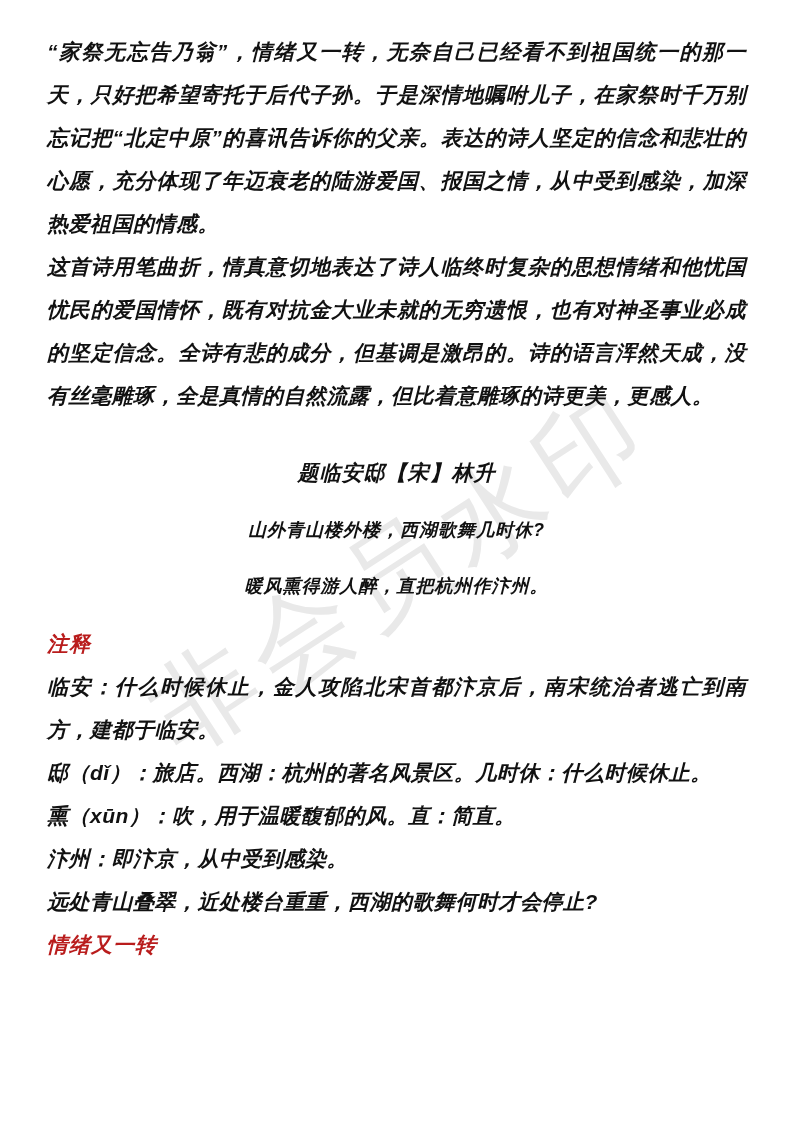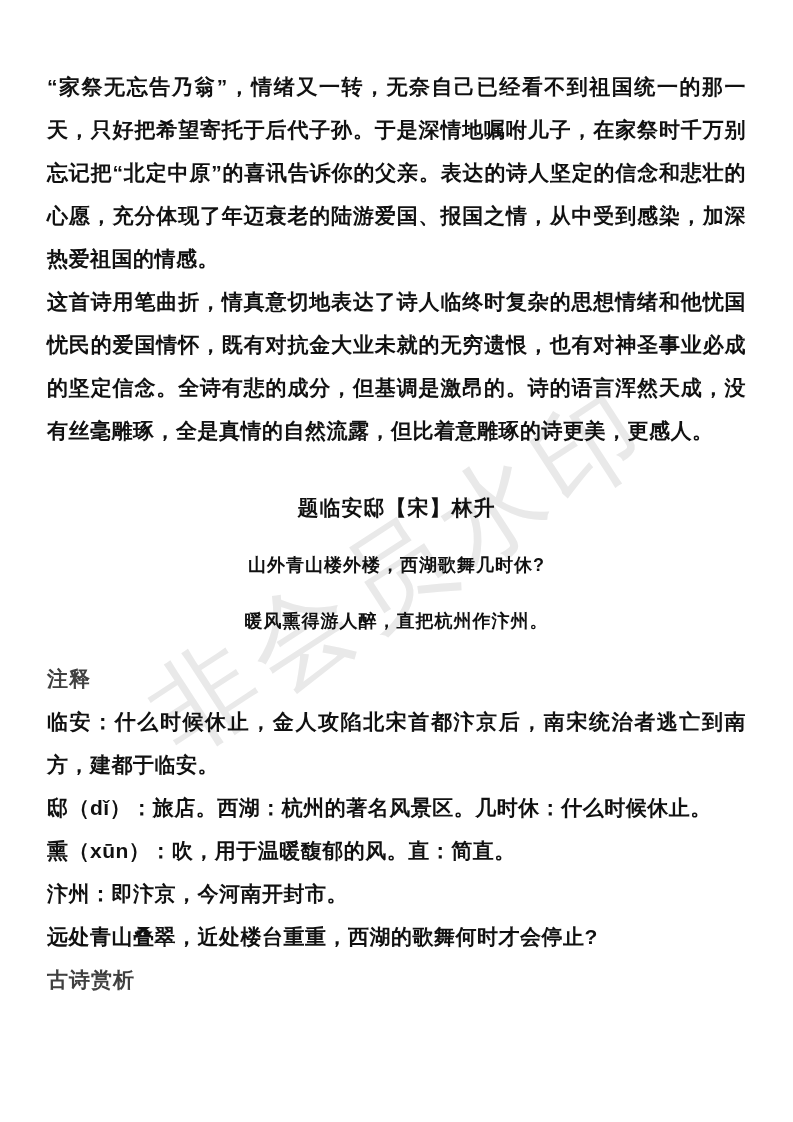--- a/index.html
+++ b/index.html
@@ -32,22 +32,23 @@
     transform-origin: center center;
     z-index: 0;
     user-select: none;
   }
   .content {
     position: absolute;
     left: 0;
     top: 0;
     width: 793px;
     box-sizing: border-box;
-    padding: 65px 47px 0 47px;
+    padding: 30px 47px 0 47px;
     z-index: 1;
+    font-style: italic;
   }
   .para {
     margin: 0;
     font-size: 21px;
     line-height: 43px;
     text-align: justify;
     text-justify: inter-character;
     word-break: break-all;
     letter-spacing: 0.5px;
   }
@@ -62,21 +63,21 @@
     margin: 16px;
     font-size: 18px;
     line-height: 40px;
     text-align: center;
     letter-spacing: 1px;
   }
   .red-heading {
     margin: 0;
     font-size: 21px;
     line-height: 43px;
-    color: #404040;
+    color: #b91c1c;
     letter-spacing: 1px;
   }
 </style>
 </head>
 <body>
 
 <div class="page">
 
   <div class="watermark">非会员水印</div>
 
@@ -93,23 +94,23 @@
     <p class="poem-line">暖风熏得游人醉，直把杭州作汴州。</p>
 
     <h3 class="red-heading">注释</h3>
 
     <p class="para">临安：什么时候休止，金人攻陷北宋首都汴京后，南宋统治者逃亡到南方，建都于临安。</p>
 
     <p class="para">邸（dǐ）：旅店。西湖：杭州的著名风景区。几时休：什么时候休止。</p>
 
     <p class="para">熏（xūn）：吹，用于温暖馥郁的风。直：简直。</p>
 
-    <p class="para">汴州：即汴京，今河南开封市。</p>
+    <p class="para">汴州：即汴京，从中受到感染。</p>
 
 
     <p class="para">远处青山叠翠，近处楼台重重，西湖的歌舞何时才会停止?</p>
 
 
-    <h3 class="red-heading">古诗赏析</h3>
+    <h3 class="red-heading">情绪又一转</h3>
 
 
   </div>
 </div>
 
 </body></html>

